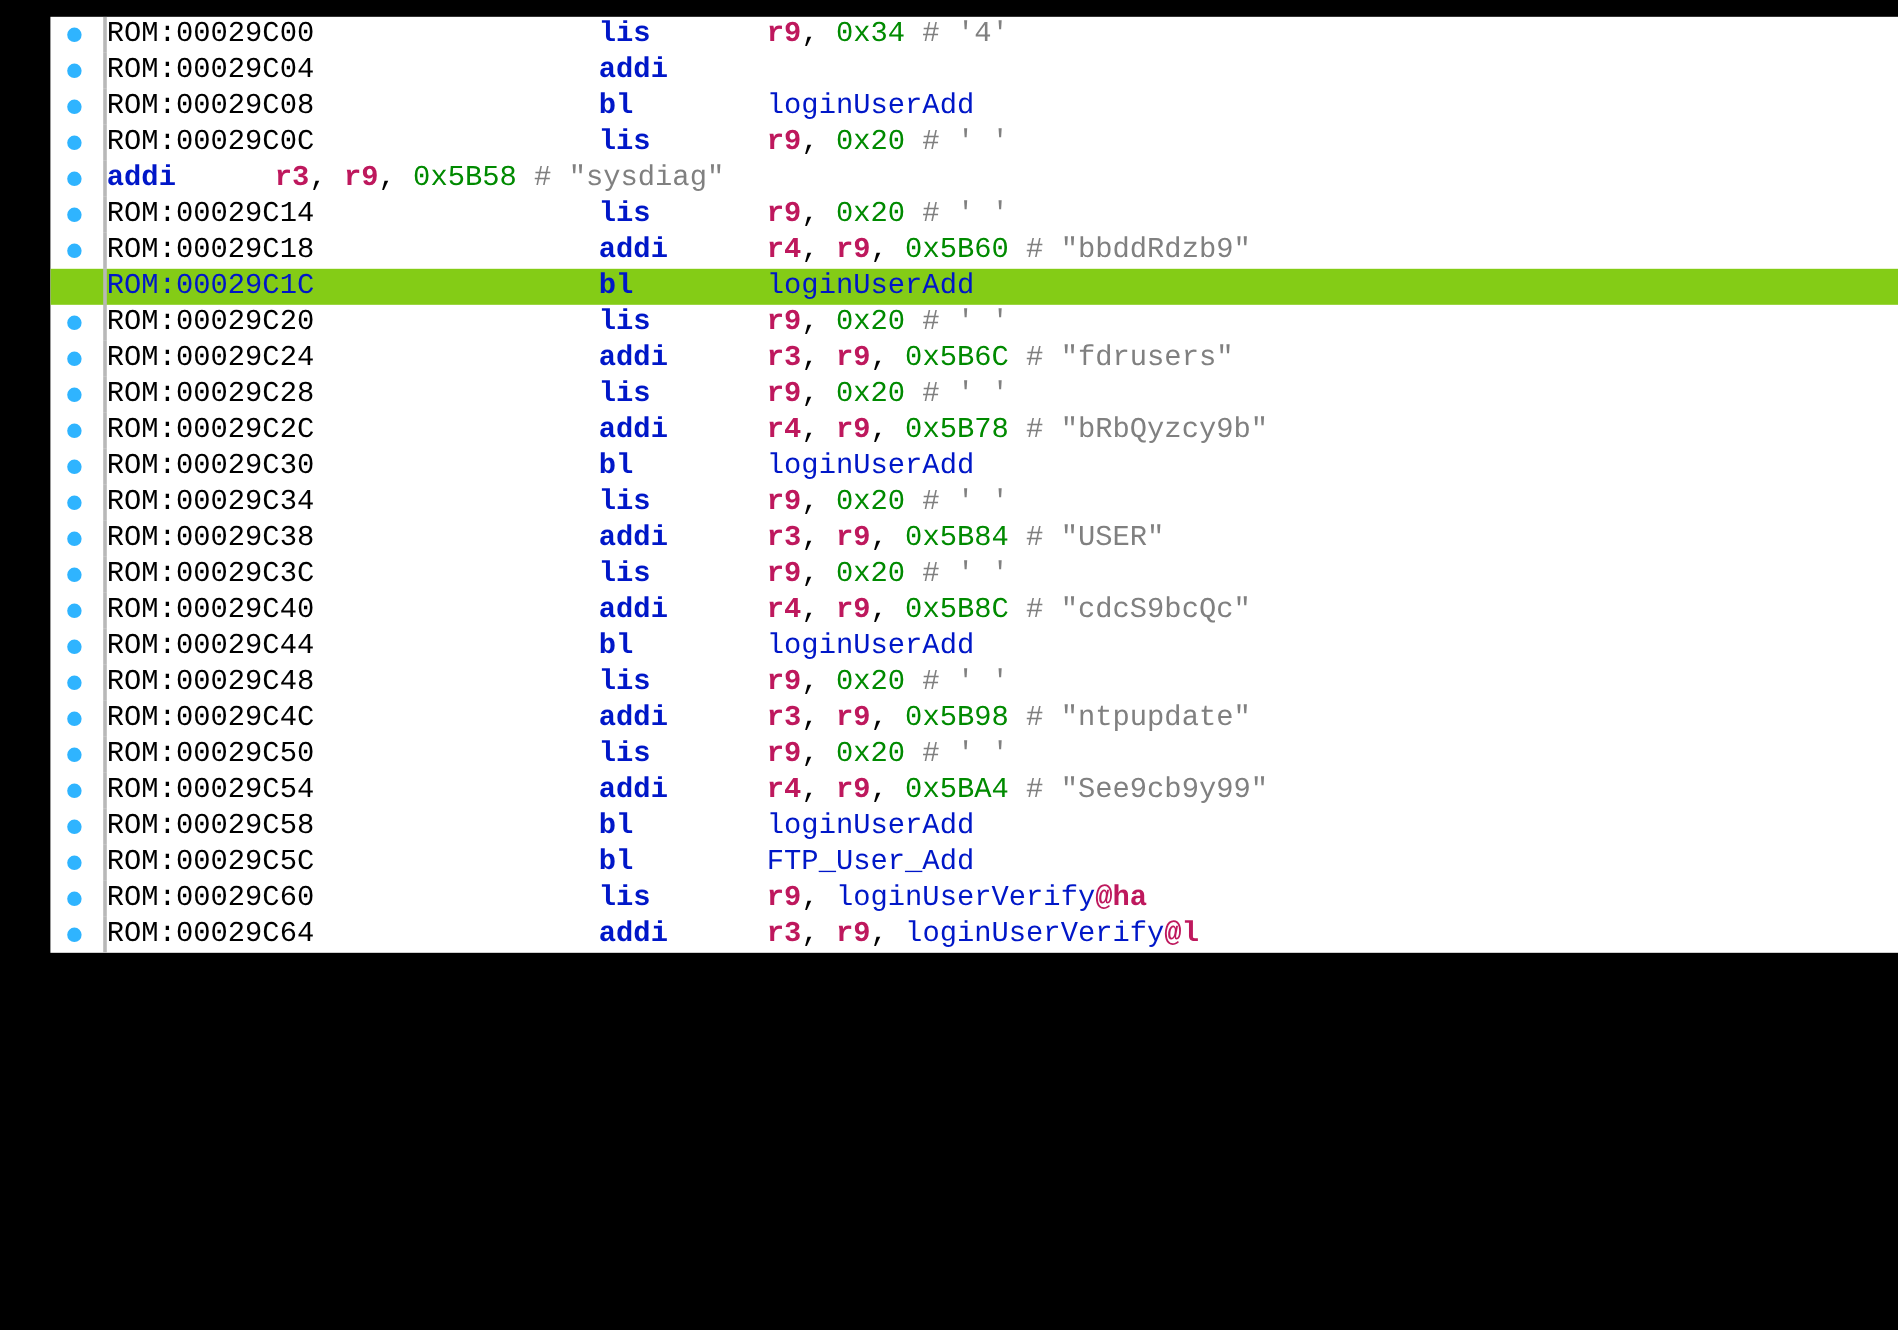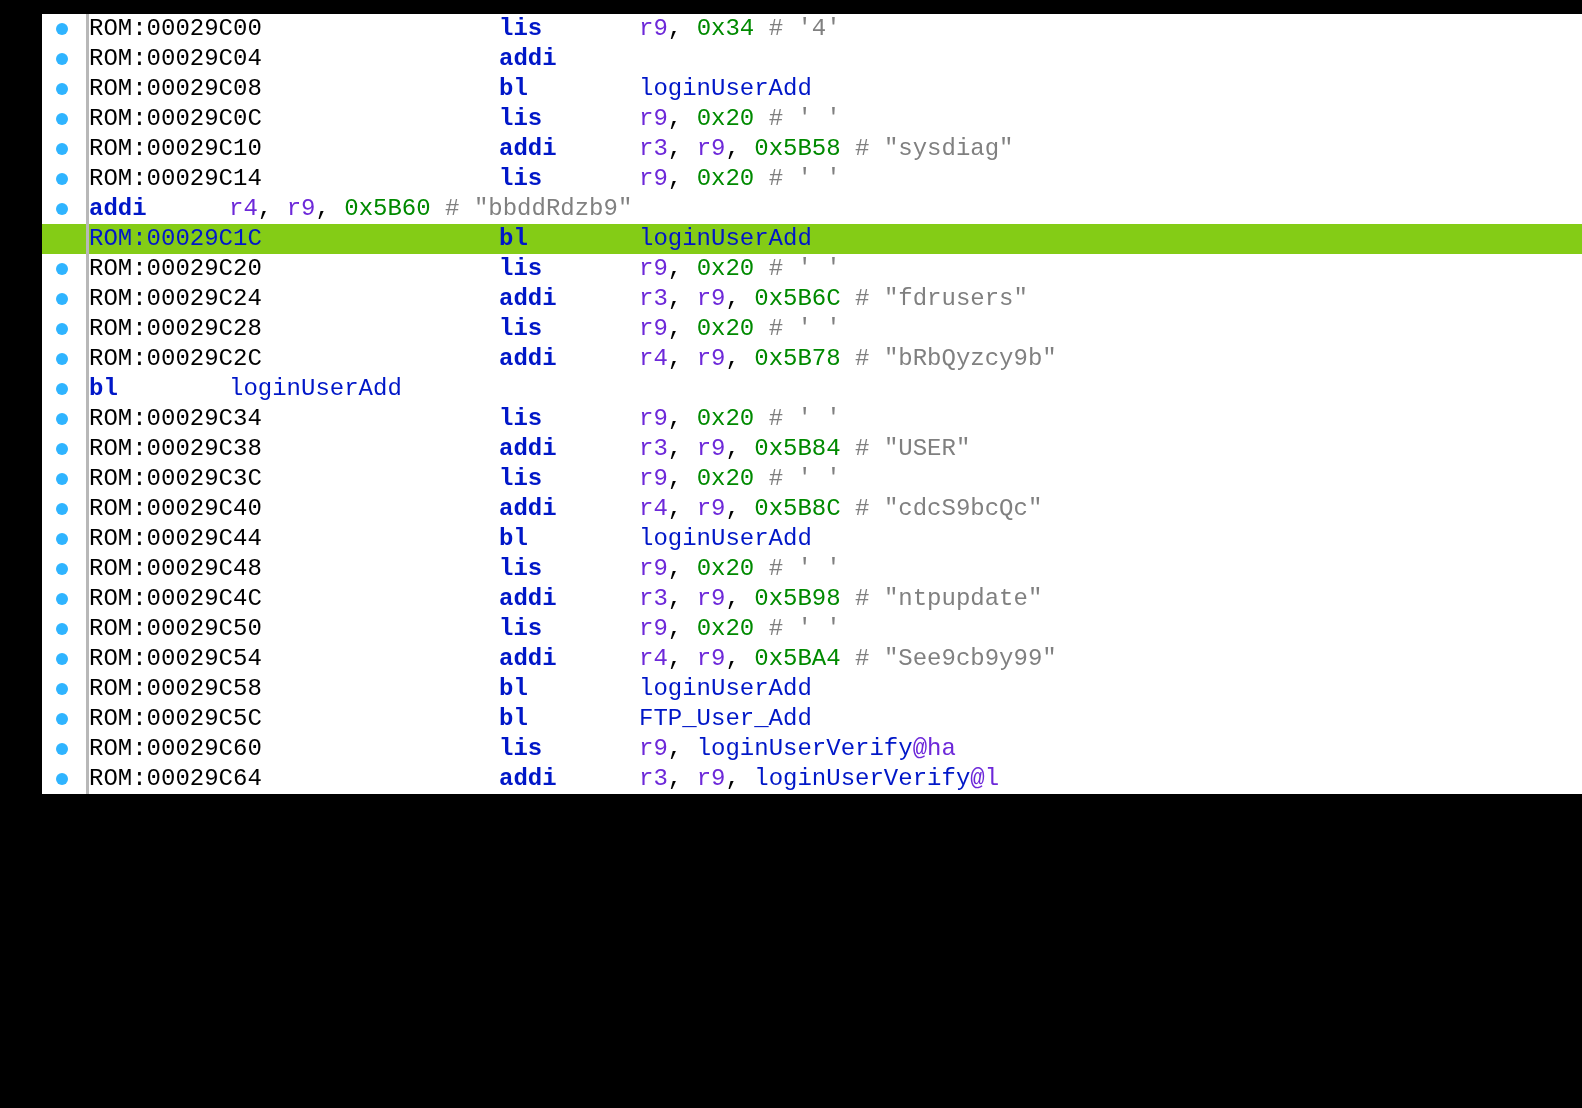--- a/index.html
+++ b/index.html
@@ -51,43 +51,43 @@
     font-weight: 500;
   }
   .addr.hl { color: #0017c8; }
   .mn {
     color: #0017c8;
     width: 140px;
     flex: 0 0 140px;
     font-weight: 700;
   }
   .ops { font-weight: 500; }
-  .reg { color: #6d28d9; }
+  .reg { color: #be185d; font-weight: bold; }
   .pun { color: #000; }
   .num { color: #008a00; }
   .cmt { color: #808080; }
   .sym { color: #0017c8; }
 </style>
 </head>
 <body>
 
 <div class="panel" id="panel">
     <div class="row"><div class="gutter"><div class="bp"></div></div><div class="vbar"></div><div class="addr">ROM:00029C00</div><div class="mn">lis</div><div class="ops"><span class="reg">r9</span><span class="pun">, </span><span class="num">0x34</span><span class="cmt"> # '4'</span></div></div>
     <div class="row"><div class="gutter"><div class="bp"></div></div><div class="vbar"></div><div class="addr">ROM:00029C04</div><div class="mn">addi</div></div>
     <div class="row"><div class="gutter"><div class="bp"></div></div><div class="vbar"></div><div class="addr">ROM:00029C08</div><div class="mn">bl</div><div class="ops"><span class="sym">loginUserAdd</span></div></div>
     <div class="row"><div class="gutter"><div class="bp"></div></div><div class="vbar"></div><div class="addr">ROM:00029C0C</div><div class="mn">lis</div><div class="ops"><span class="reg">r9</span><span class="pun">, </span><span class="num">0x20</span><span class="cmt"> # ' '</span></div></div>
-    <div class="row"><div class="gutter"><div class="bp"></div></div><div class="vbar"></div><div class="addr">ROM:00029C10</div><div class="mn">addi</div><div class="ops"><span class="reg">r3</span><span class="pun">, </span><span class="reg">r9</span><span class="pun">, </span><span class="num">0x5B58</span><span class="cmt"> # "sysdiag"</span></div></div>
+    <div class="row"><div class="gutter"><div class="bp"></div></div><div class="vbar"></div><div class="mn">addi</div><div class="ops"><span class="reg">r3</span><span class="pun">, </span><span class="reg">r9</span><span class="pun">, </span><span class="num">0x5B58</span><span class="cmt"> # "sysdiag"</span></div></div>
     <div class="row"><div class="gutter"><div class="bp"></div></div><div class="vbar"></div><div class="addr">ROM:00029C14</div><div class="mn">lis</div><div class="ops"><span class="reg">r9</span><span class="pun">, </span><span class="num">0x20</span><span class="cmt"> # ' '</span></div></div>
-    <div class="row"><div class="gutter"><div class="bp"></div></div><div class="vbar"></div><div class="mn">addi</div><div class="ops"><span class="reg">r4</span><span class="pun">, </span><span class="reg">r9</span><span class="pun">, </span><span class="num">0x5B60</span><span class="cmt"> # "bbddRdzb9"</span></div></div>
+    <div class="row"><div class="gutter"><div class="bp"></div></div><div class="vbar"></div><div class="addr">ROM:00029C18</div><div class="mn">addi</div><div class="ops"><span class="reg">r4</span><span class="pun">, </span><span class="reg">r9</span><span class="pun">, </span><span class="num">0x5B60</span><span class="cmt"> # "bbddRdzb9"</span></div></div>
     <div class="row highlight"><div class="gutter"></div><div class="vbar"></div><div class="addr hl">ROM:00029C1C</div><div class="mn">bl</div><div class="ops"><span class="sym">loginUserAdd</span></div></div>
     <div class="row"><div class="gutter"><div class="bp"></div></div><div class="vbar"></div><div class="addr">ROM:00029C20</div><div class="mn">lis</div><div class="ops"><span class="reg">r9</span><span class="pun">, </span><span class="num">0x20</span><span class="cmt"> # ' '</span></div></div>
     <div class="row"><div class="gutter"><div class="bp"></div></div><div class="vbar"></div><div class="addr">ROM:00029C24</div><div class="mn">addi</div><div class="ops"><span class="reg">r3</span><span class="pun">, </span><span class="reg">r9</span><span class="pun">, </span><span class="num">0x5B6C</span><span class="cmt"> # "fdrusers"</span></div></div>
     <div class="row"><div class="gutter"><div class="bp"></div></div><div class="vbar"></div><div class="addr">ROM:00029C28</div><div class="mn">lis</div><div class="ops"><span class="reg">r9</span><span class="pun">, </span><span class="num">0x20</span><span class="cmt"> # ' '</span></div></div>
     <div class="row"><div class="gutter"><div class="bp"></div></div><div class="vbar"></div><div class="addr">ROM:00029C2C</div><div class="mn">addi</div><div class="ops"><span class="reg">r4</span><span class="pun">, </span><span class="reg">r9</span><span class="pun">, </span><span class="num">0x5B78</span><span class="cmt"> # "bRbQyzcy9b"</span></div></div>
-    <div class="row"><div class="gutter"><div class="bp"></div></div><div class="vbar"></div><div class="mn">bl</div><div class="ops"><span class="sym">loginUserAdd</span></div></div>
+    <div class="row"><div class="gutter"><div class="bp"></div></div><div class="vbar"></div><div class="addr">ROM:00029C30</div><div class="mn">bl</div><div class="ops"><span class="sym">loginUserAdd</span></div></div>
     <div class="row"><div class="gutter"><div class="bp"></div></div><div class="vbar"></div><div class="addr">ROM:00029C34</div><div class="mn">lis</div><div class="ops"><span class="reg">r9</span><span class="pun">, </span><span class="num">0x20</span><span class="cmt"> # ' '</span></div></div>
     <div class="row"><div class="gutter"><div class="bp"></div></div><div class="vbar"></div><div class="addr">ROM:00029C38</div><div class="mn">addi</div><div class="ops"><span class="reg">r3</span><span class="pun">, </span><span class="reg">r9</span><span class="pun">, </span><span class="num">0x5B84</span><span class="cmt"> # "USER"</span></div></div>
     <div class="row"><div class="gutter"><div class="bp"></div></div><div class="vbar"></div><div class="addr">ROM:00029C3C</div><div class="mn">lis</div><div class="ops"><span class="reg">r9</span><span class="pun">, </span><span class="num">0x20</span><span class="cmt"> # ' '</span></div></div>
     <div class="row"><div class="gutter"><div class="bp"></div></div><div class="vbar"></div><div class="addr">ROM:00029C40</div><div class="mn">addi</div><div class="ops"><span class="reg">r4</span><span class="pun">, </span><span class="reg">r9</span><span class="pun">, </span><span class="num">0x5B8C</span><span class="cmt"> # "cdcS9bcQc"</span></div></div>
     <div class="row"><div class="gutter"><div class="bp"></div></div><div class="vbar"></div><div class="addr">ROM:00029C44</div><div class="mn">bl</div><div class="ops"><span class="sym">loginUserAdd</span></div></div>
     <div class="row"><div class="gutter"><div class="bp"></div></div><div class="vbar"></div><div class="addr">ROM:00029C48</div><div class="mn">lis</div><div class="ops"><span class="reg">r9</span><span class="pun">, </span><span class="num">0x20</span><span class="cmt"> # ' '</span></div></div>
     <div class="row"><div class="gutter"><div class="bp"></div></div><div class="vbar"></div><div class="addr">ROM:00029C4C</div><div class="mn">addi</div><div class="ops"><span class="reg">r3</span><span class="pun">, </span><span class="reg">r9</span><span class="pun">, </span><span class="num">0x5B98</span><span class="cmt"> # "ntpupdate"</span></div></div>
     <div class="row"><div class="gutter"><div class="bp"></div></div><div class="vbar"></div><div class="addr">ROM:00029C50</div><div class="mn">lis</div><div class="ops"><span class="reg">r9</span><span class="pun">, </span><span class="num">0x20</span><span class="cmt"> # ' '</span></div></div>
     <div class="row"><div class="gutter"><div class="bp"></div></div><div class="vbar"></div><div class="addr">ROM:00029C54</div><div class="mn">addi</div><div class="ops"><span class="reg">r4</span><span class="pun">, </span><span class="reg">r9</span><span class="pun">, </span><span class="num">0x5BA4</span><span class="cmt"> # "See9cb9y99"</span></div></div>
     <div class="row"><div class="gutter"><div class="bp"></div></div><div class="vbar"></div><div class="addr">ROM:00029C58</div><div class="mn">bl</div><div class="ops"><span class="sym">loginUserAdd</span></div></div>

